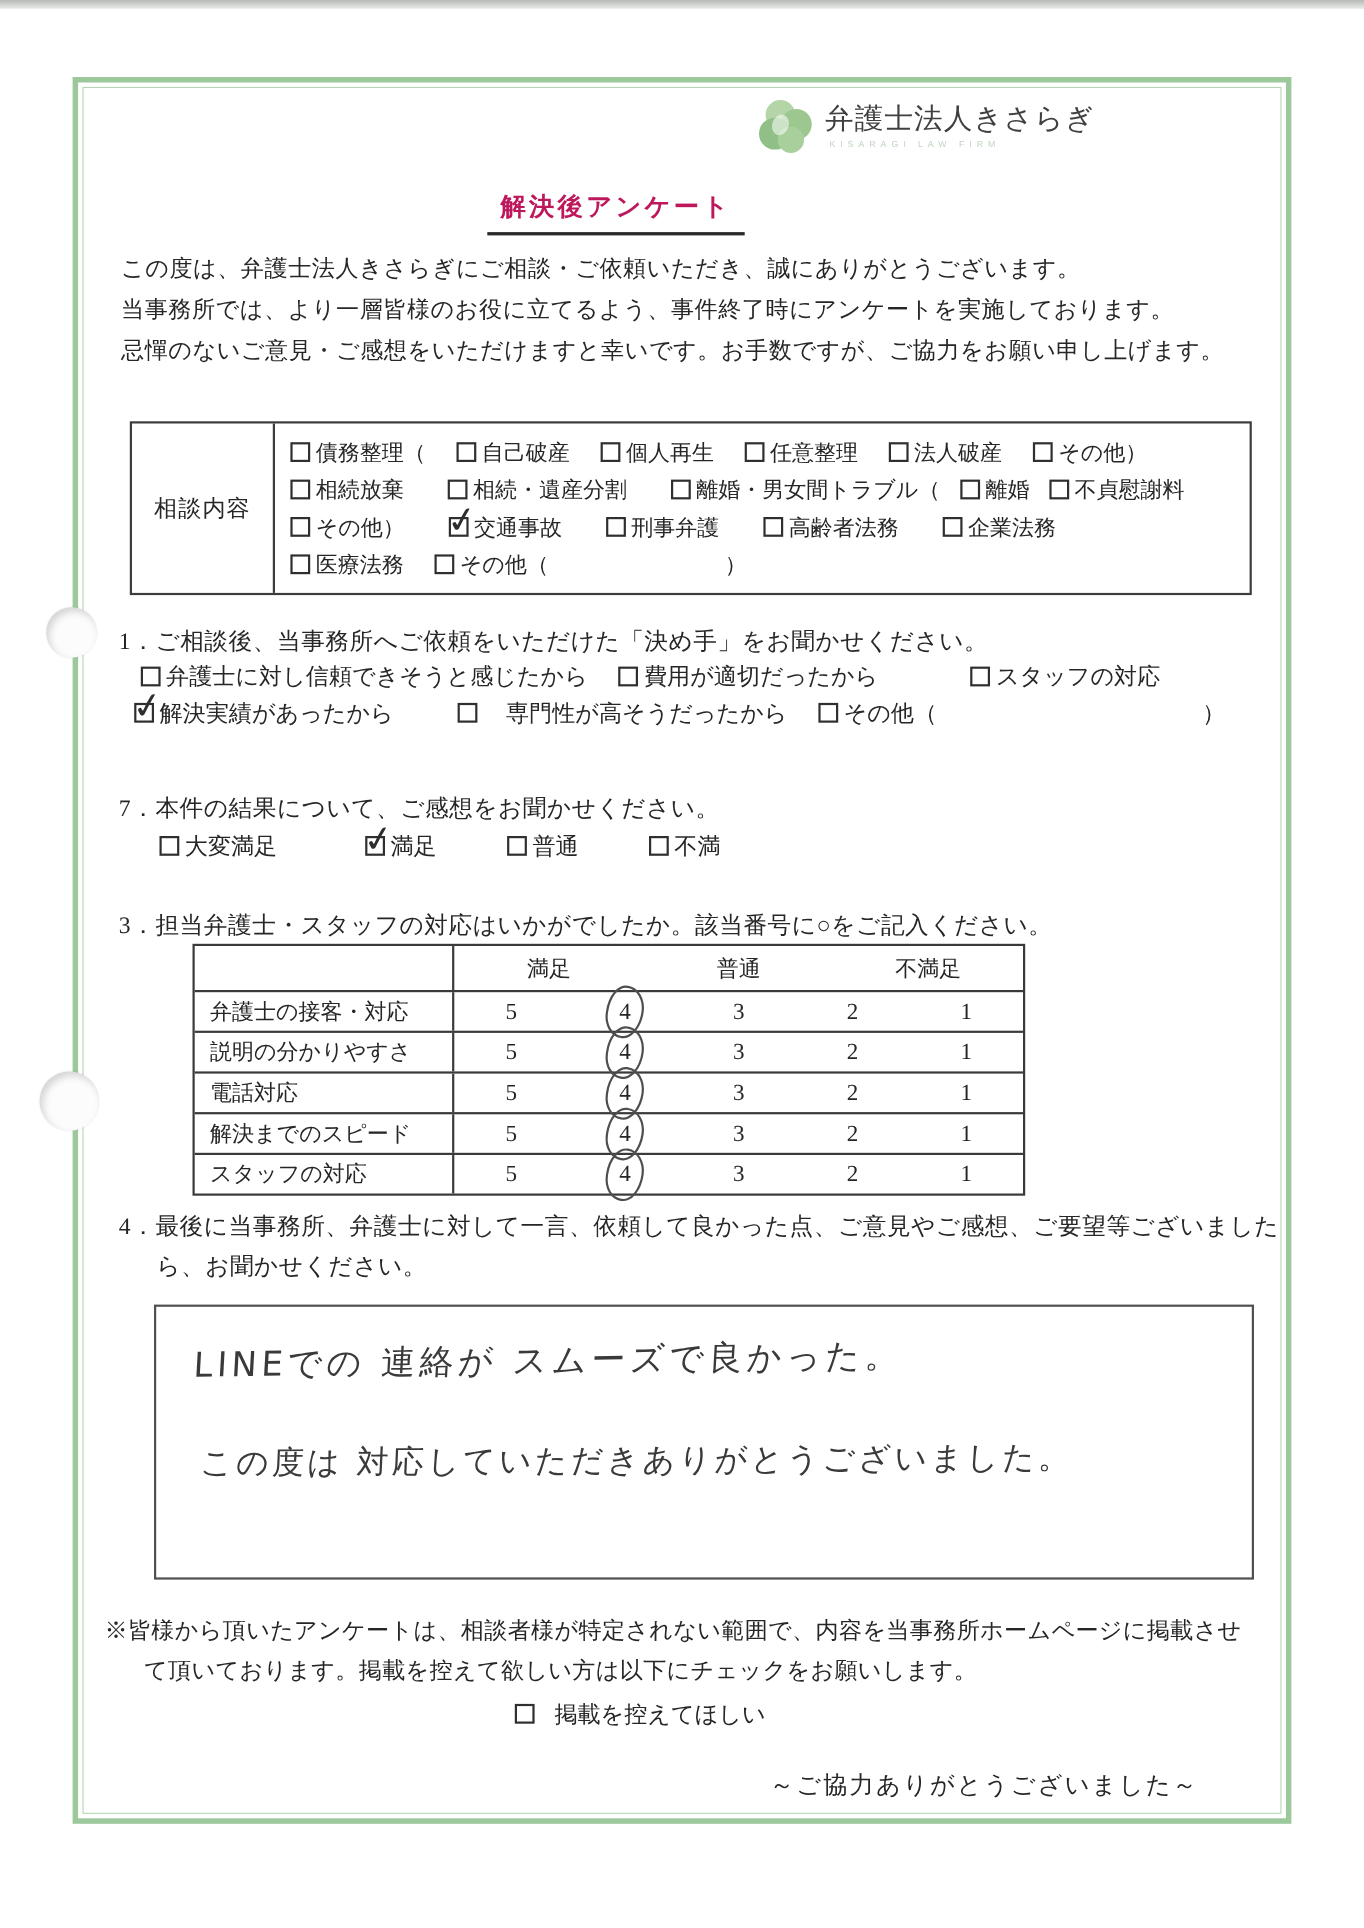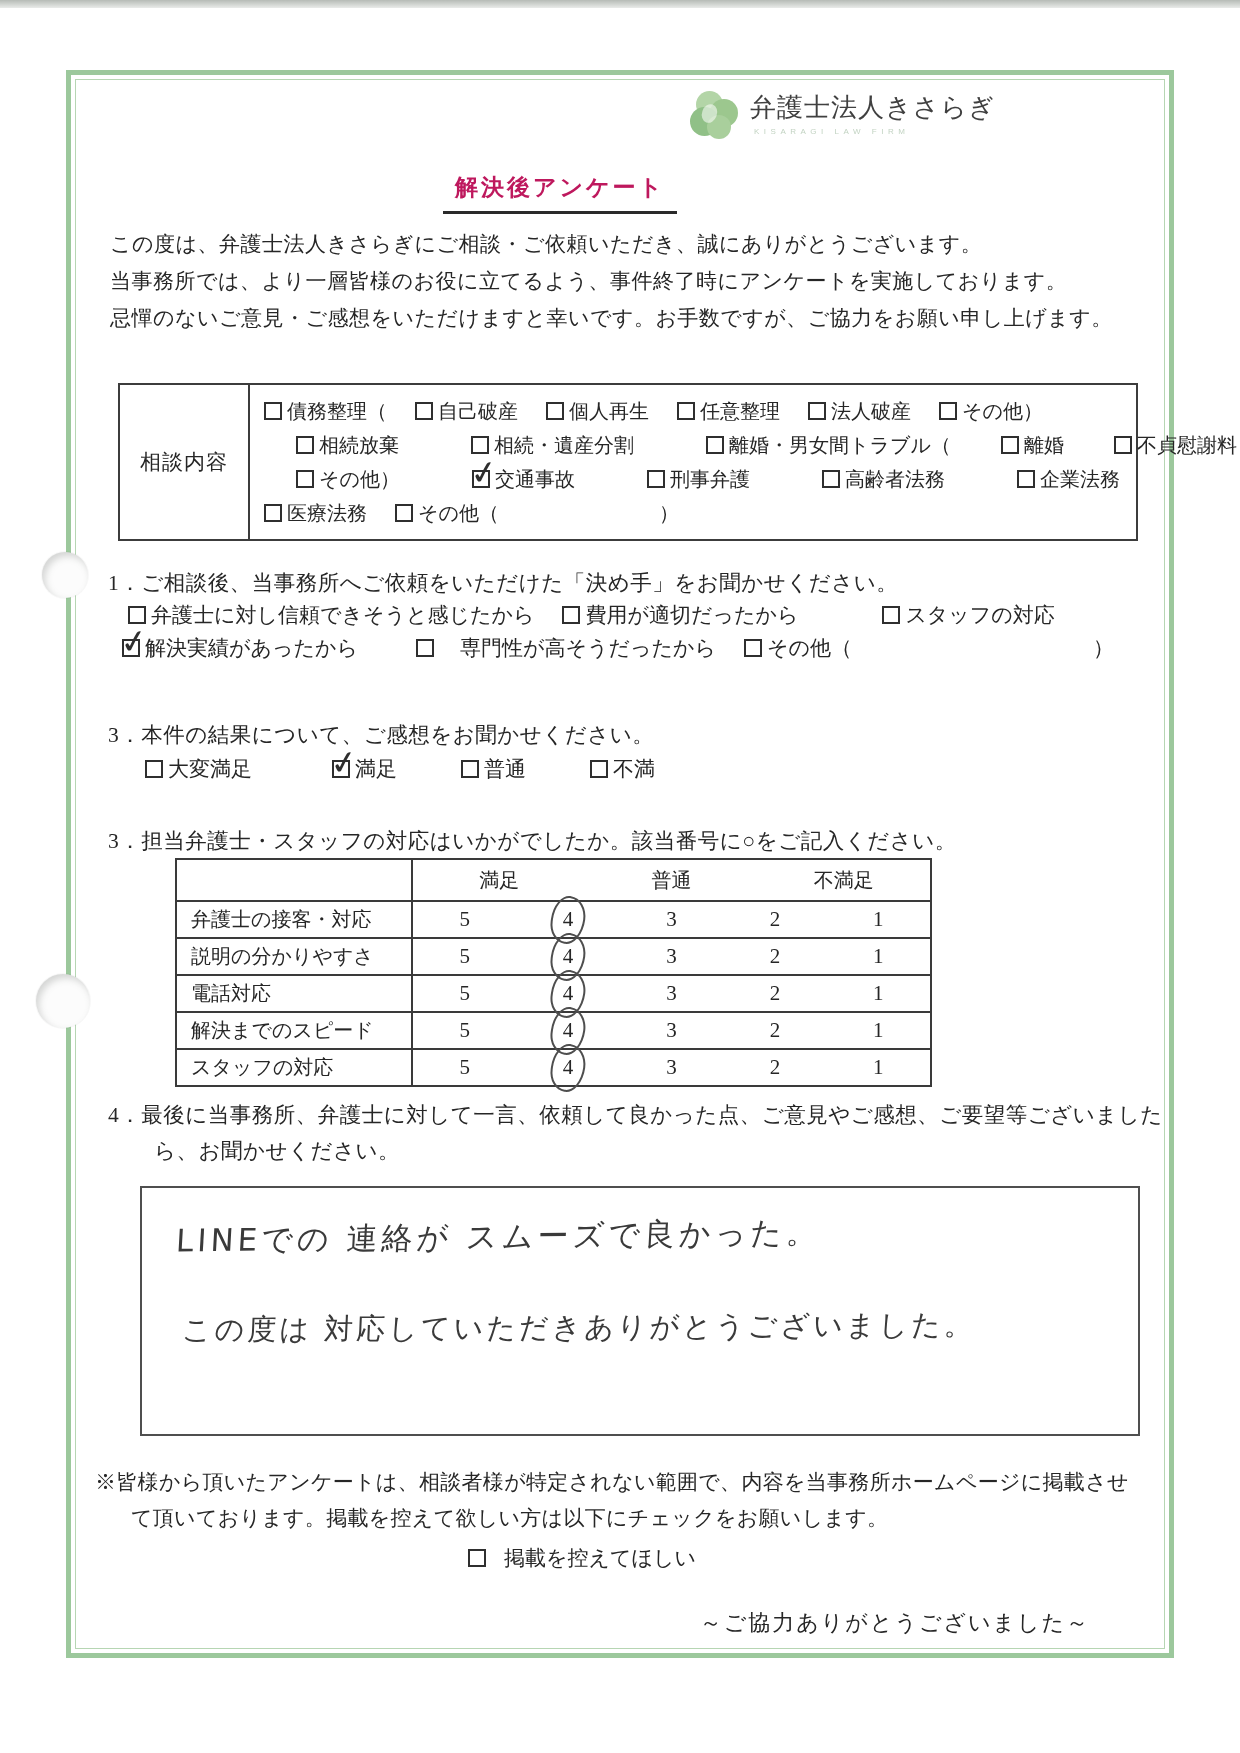--- a/index.html
+++ b/index.html
@@ -41,21 +41,21 @@
     white-space:nowrap;letter-spacing:.5px;}
 
   
   .consult{position:absolute;left:118px;top:383px;width:1020px;display:flex;
     border:2px solid #3c3c3c;box-sizing:border-box;background:#fff;}
   .consult-label{width:128px;border-right:2px solid #3c3c3c;display:flex;
     align-items:center;justify-content:center;font-size:21px;letter-spacing:1px;flex:none;}
   .consult-body{flex:1;padding:9px 0 9px 14px;font-size:20px;}
   .cb-line{display:flex;align-items:center;height:34px;white-space:nowrap;}
   .ci{display:inline-flex;align-items:center;margin-right:28px;}
-  .cl-1 .ci,.cl-2 .ci{margin-right:40px;margin-left:32px;}
+  .cl-1 .ci,.cl-2 .ci{margin-right:40px;}
   .cl-1 .ci:nth-child(3),.cl-1 .ci:nth-child(4){margin-right:18px;}
   .cb{width:18px;height:18px;border:2px solid #2f2f2f;margin-right:5px;position:relative;flex:none;box-sizing:border-box;}
   .cb.checked::after{content:"✓";position:absolute;left:-4px;top:-16px;font-size:33px;line-height:1;
     color:#2e2e2e;font-family:"DejaVu Sans","Liberation Sans",sans-serif;transform:rotate(-8deg);}
 
   .qhead{position:absolute;font-size:21.5px;white-space:nowrap;letter-spacing:.5px;}
   .opt-row{position:absolute;display:flex;align-items:center;font-size:21px;white-space:nowrap;}
   #q1-head{left:108px;top:568px;}
   #q1-row1{left:128px;top:601px;}
   #q1-row1 .ci:nth-child(2){margin-right:84px;}
@@ -77,21 +77,21 @@
   .q3-row:not(.q3-header){height:35px;}
   .q3-label{width:236px;border-right:2px solid #3a3a3a;display:flex;align-items:center;
     padding-left:14px;font-size:20px;flex:none;box-sizing:border-box;white-space:nowrap;}
   .q3-h{flex:1;display:flex;align-items:center;justify-content:center;font-size:20px;}
   .q3-v{flex:1;display:flex;align-items:center;justify-content:center;font-size:21px;position:relative;}
   .circle-mark{position:absolute;width:30px;height:44px;border:2px solid #4e4e4e;
     border-radius:48% 52% 50% 50% / 54% 46% 56% 44%;
     left:50%;top:50%;transform:translate(-50%,-50%) rotate(8deg);z-index:3;}
 
   #q4-head1{left:108px;top:1100px;}
-  #q4-head2{left:142px;top:1136px;margin-left:12px;}
+  #q4-head2{left:142px;top:1136px;}
   .comment-box{position:absolute;left:140px;top:1186px;width:1000px;height:250px;
     border:2px solid #4f4f4f;box-sizing:border-box;background:#fff;}
   .hw{font-family:"DejaVu Sans","Liberation Sans",sans-serif;color:#3a3a3a;
     position:absolute;white-space:nowrap;}
   .hw1{left:34px;top:28px;font-size:31px;letter-spacing:4px;transform:rotate(-.8deg) skewX(-4deg);}
   .hw2{left:40px;top:120px;font-size:29px;letter-spacing:3px;transform:rotate(-.4deg) skewX(-3deg);}
 
   .footnote{position:absolute;font-size:21px;white-space:nowrap;letter-spacing:.3px;}
   #note1{left:95px;top:1468px;}
   #note2{left:131px;top:1504px;}
@@ -247,21 +247,21 @@
         <span class="cb"></span>
         <span class="cl">　専門性が高そうだったから</span>
       </span>
       <span class="ci">
         <span class="cb"></span>
         <span class="cl">その他（</span>
       </span>
       <span class="paren">）</span>
     </div>
 
-  <div class="qhead" id="q2-head">3．本件の結果について、ご感想をお聞かせください。</div>
+  <div class="qhead" id="q2-head">7．本件の結果について、ご感想をお聞かせください。</div>
   <div class="opt-row" id="q2-row">
       <span class="ci">
         <span class="cb"></span>
         <span class="cl">大変満足</span>
       </span>
       <span class="ci">
         <span class="cb checked"></span>
         <span class="cl">満足</span>
       </span>
       <span class="ci">

